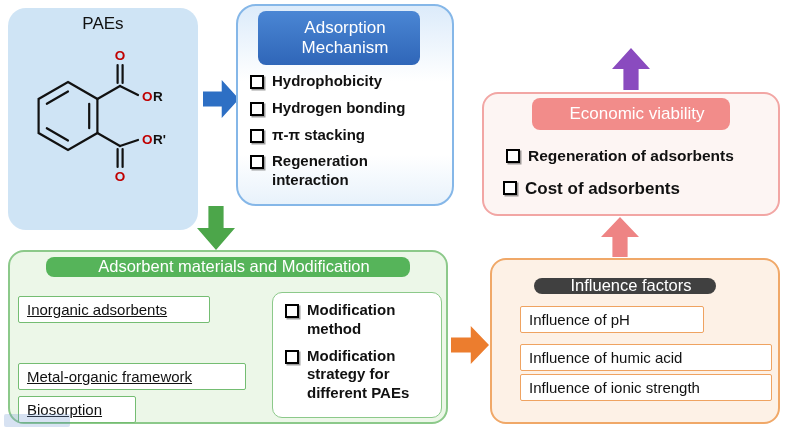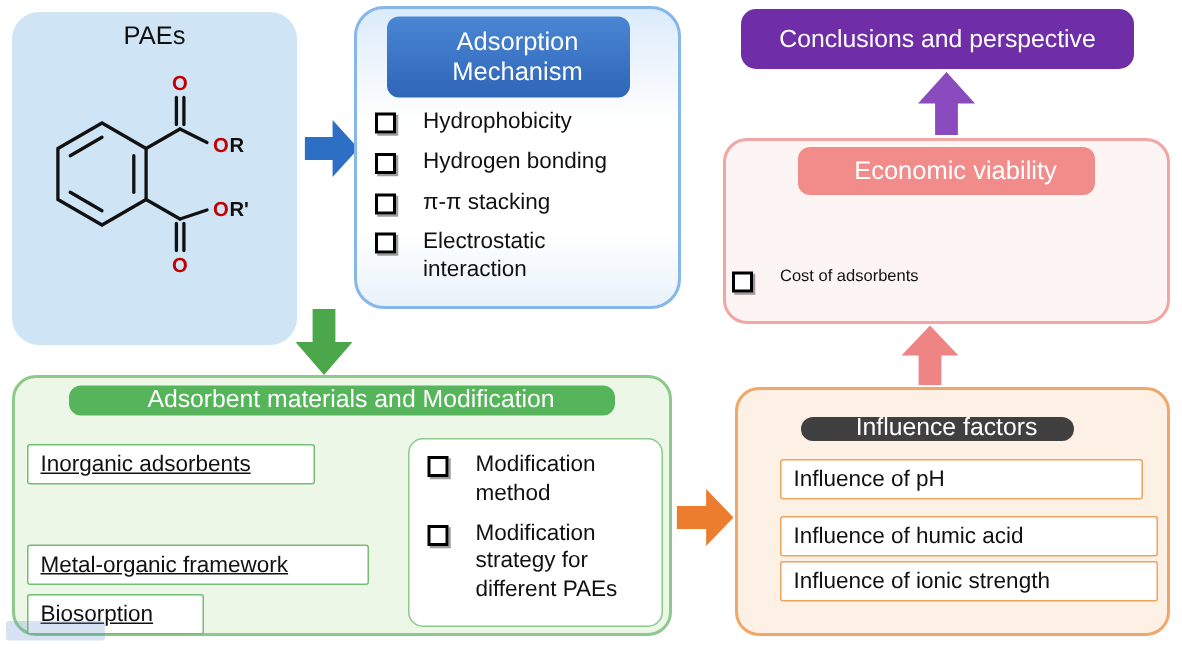--- a/index.html
+++ b/index.html
@@ -3,21 +3,21 @@
 <meta charset="utf-8">
 <style>
   html,body{margin:0;padding:0;background:#fff;}
   .canvas{position:relative;width:788px;height:432px;background:#ffffff;overflow:hidden;
           font-family:"Liberation Sans",sans-serif;color:#111;}
   .abs{position:absolute;}
   .box{position:absolute;box-sizing:border-box;}
   .hdr{position:absolute;box-sizing:border-box;display:flex;align-items:center;justify-content:center;
        text-align:center;color:#fff;border-radius:8px;font-weight:500;line-height:1.2;padding-left:12px;}
   .arrow{position:absolute;}
-  .crow{display:flex;align-items:flex-start;gap:18px;font-size:15px;font-weight:400;line-height:1.25;}
+  .crow{display:flex;align-items:flex-start;gap:8px;font-size:15px;font-weight:700;line-height:1.25;}
   .check{width:10px;height:10px;border:2px solid #000;background:#fff;flex:0 0 auto;margin-top:3px;
          box-shadow:1.5px 1.5px 0 rgba(40,40,40,.45);}
   .wbox{position:absolute;box-sizing:border-box;background:#fff;display:flex;align-items:center;
         padding:0 8px;font-size:15px;font-weight:500;height:27px;border-radius:2px;}
   
   .paes-box{left:8px;top:8px;width:190px;height:222px;background:#cfe4f5;border-radius:18px;}
   .paes-title{position:absolute;top:6px;left:0;width:100%;text-align:center;font-size:17px;font-weight:500;}
   
   .mech-box{left:236px;top:4px;width:218px;height:202px;border:2px solid #85b7e8;border-radius:20px;
             background:linear-gradient(180deg,#dcebfa,#ffffff 38%,#ffffff 75%,#e8f2fb);}
@@ -92,21 +92,21 @@
       <div class="crow">
         <span class="check"></span>
         <span>Hydrogen bonding</span>
       </div>
       <div class="crow">
         <span class="check"></span>
         <span>π-π stacking</span>
       </div>
       <div class="crow">
         <span class="check"></span>
-        <span style="max-width:120px;display:inline-block;">Electrostatic interaction</span>
+        <span style="max-width:120px;display:inline-block;">Regeneration interaction</span>
       </div>
     </div>
   </div>
 
   <div class="arrow ar-down" style="left:197px;top:206px;width:38px;height:44px;background:#4ca64a;"></div>
 
   <div class="box green-box">
     <div class="hdr green-hdr">Adsorbent materials and Modification</div>
     <div class="wbox green-item" style="left:8px;top:44px;width:192px;">Inorganic adsorbents</div>
     <div class="wbox green-item" style="left:8px;top:111px;width:228px;">Metal-organic framework</div>
@@ -120,36 +120,37 @@
         <span class="check"></span>
         <span style="max-width:128px;display:inline-block;">Modification strategy for different PAEs</span>
       </div>
     </div>
   </div>
 
   <div class="arrow ar-right" style="left:451px;top:326px;width:38px;height:38px;background:#ec7d2e;"></div>
 
   <div class="box orange-box">
     <div class="hdr orange-hdr">Influence factors</div>
-    <div class="wbox orange-item" style="left:28px;top:46px;width:242px;">Influence of pH</div>
+    <div class="wbox orange-item" style="left:28px;top:46px;width:184px;">Influence of pH</div>
     <div class="wbox orange-item" style="left:28px;top:84px;width:252px;">Influence of humic acid</div>
     <div class="wbox orange-item" style="left:28px;top:114px;width:252px;">Influence of ionic strength</div>
   </div>
 
   <div class="arrow ar-up" style="left:601px;top:217px;width:38px;height:40px;background:#ee8484;"></div>
 
   <div class="box pink-box">
     <div class="hdr pink-hdr">Economic viability</div>
-    <div class="crow" style="position:absolute;left:4px;top:84px;font-size:11px;">
+    <div class="crow" style="position:absolute;left:22px;top:52px;font-size:15.5px;">
+      <span class="check"></span>
+      <span>Regeneration of adsorbents</span>
+    </div>
+    <div class="crow" style="position:absolute;left:19px;top:84px;font-size:17px;">
       <span class="check"></span>
       <span>Cost of adsorbents</span>
     </div>
   </div>
 
   <div class="arrow ar-up" style="left:612px;top:48px;width:38px;height:42px;background:#8a4bbf;"></div>
 
-  <div class="box concl-box">
-    <span>Conclusions  and perspective</span>
-  </div>
 
   <div class="box watermark"></div>
 
 </div>
 
 </body></html>

